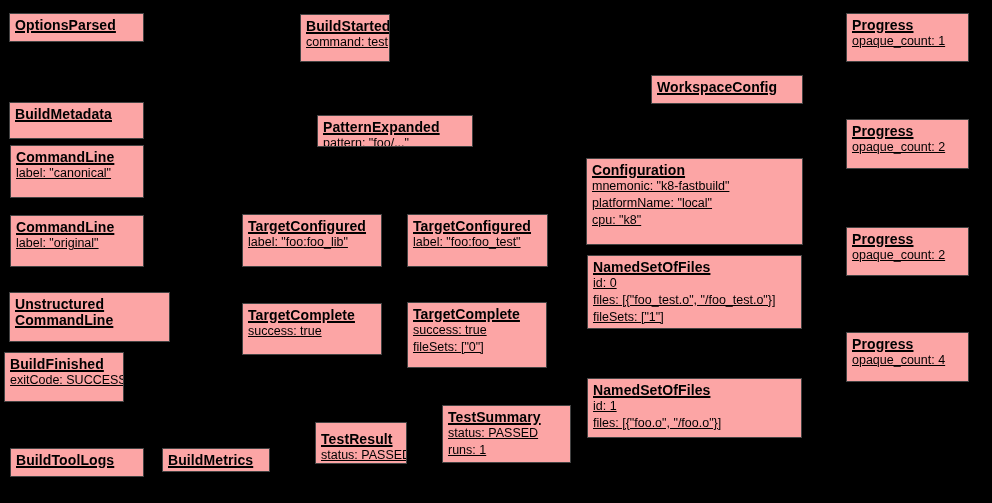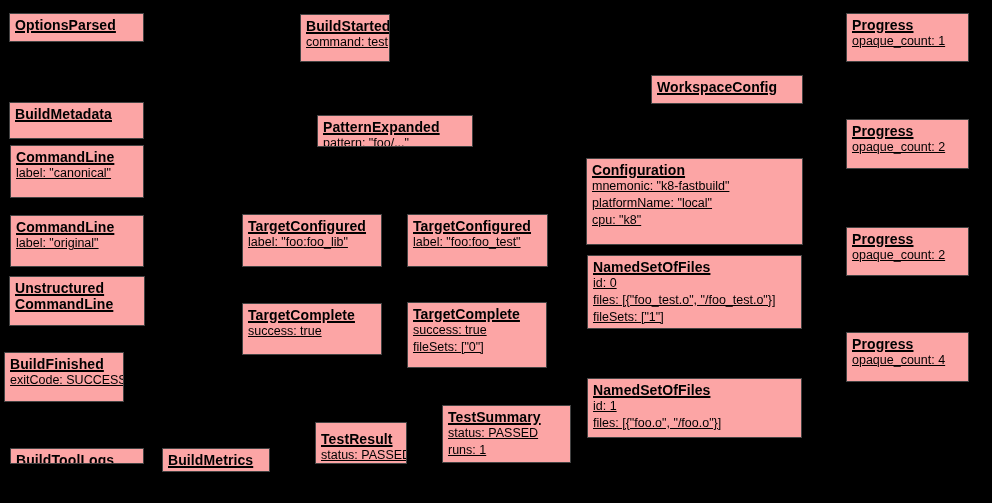--- a/index.html
+++ b/index.html
@@ -57,30 +57,30 @@
   <div class="box" style="left:10px;top:145px;width:134px;height:53px">
     <div class="title">CommandLine</div>
     <div class="line">label: "canonical"</div>
   </div>
 
   <div class="box" style="left:10px;top:215px;width:134px;height:52px">
     <div class="title">CommandLine</div>
     <div class="line">label: "original"</div>
   </div>
 
-  <div class="box" style="left:9px;top:276px;width:136px;height:50px">
+  <div class="box" style="left:9px;top:292px;width:161px;height:50px">
     <div class="title">Unstructured CommandLine</div>
   </div>
 
   <div class="box" style="left:4px;top:352px;width:120px;height:50px">
     <div class="title">BuildFinished</div>
     <div class="line">exitCode: SUCCESS</div>
   </div>
 
-  <div class="box" style="left:10px;top:448px;width:134px;height:16px">
+  <div class="box" style="left:10px;top:448px;width:134px;height:29px">
     <div class="title">BuildToolLogs</div>
   </div>
 
   <div class="box" style="left:162px;top:448px;width:108px;height:24px">
     <div class="title">BuildMetrics</div>
   </div>
 
   <div class="box" style="left:300px;top:14px;width:90px;height:48px">
     <div class="title">BuildStarted</div>
     <div class="line">command: test</div>

